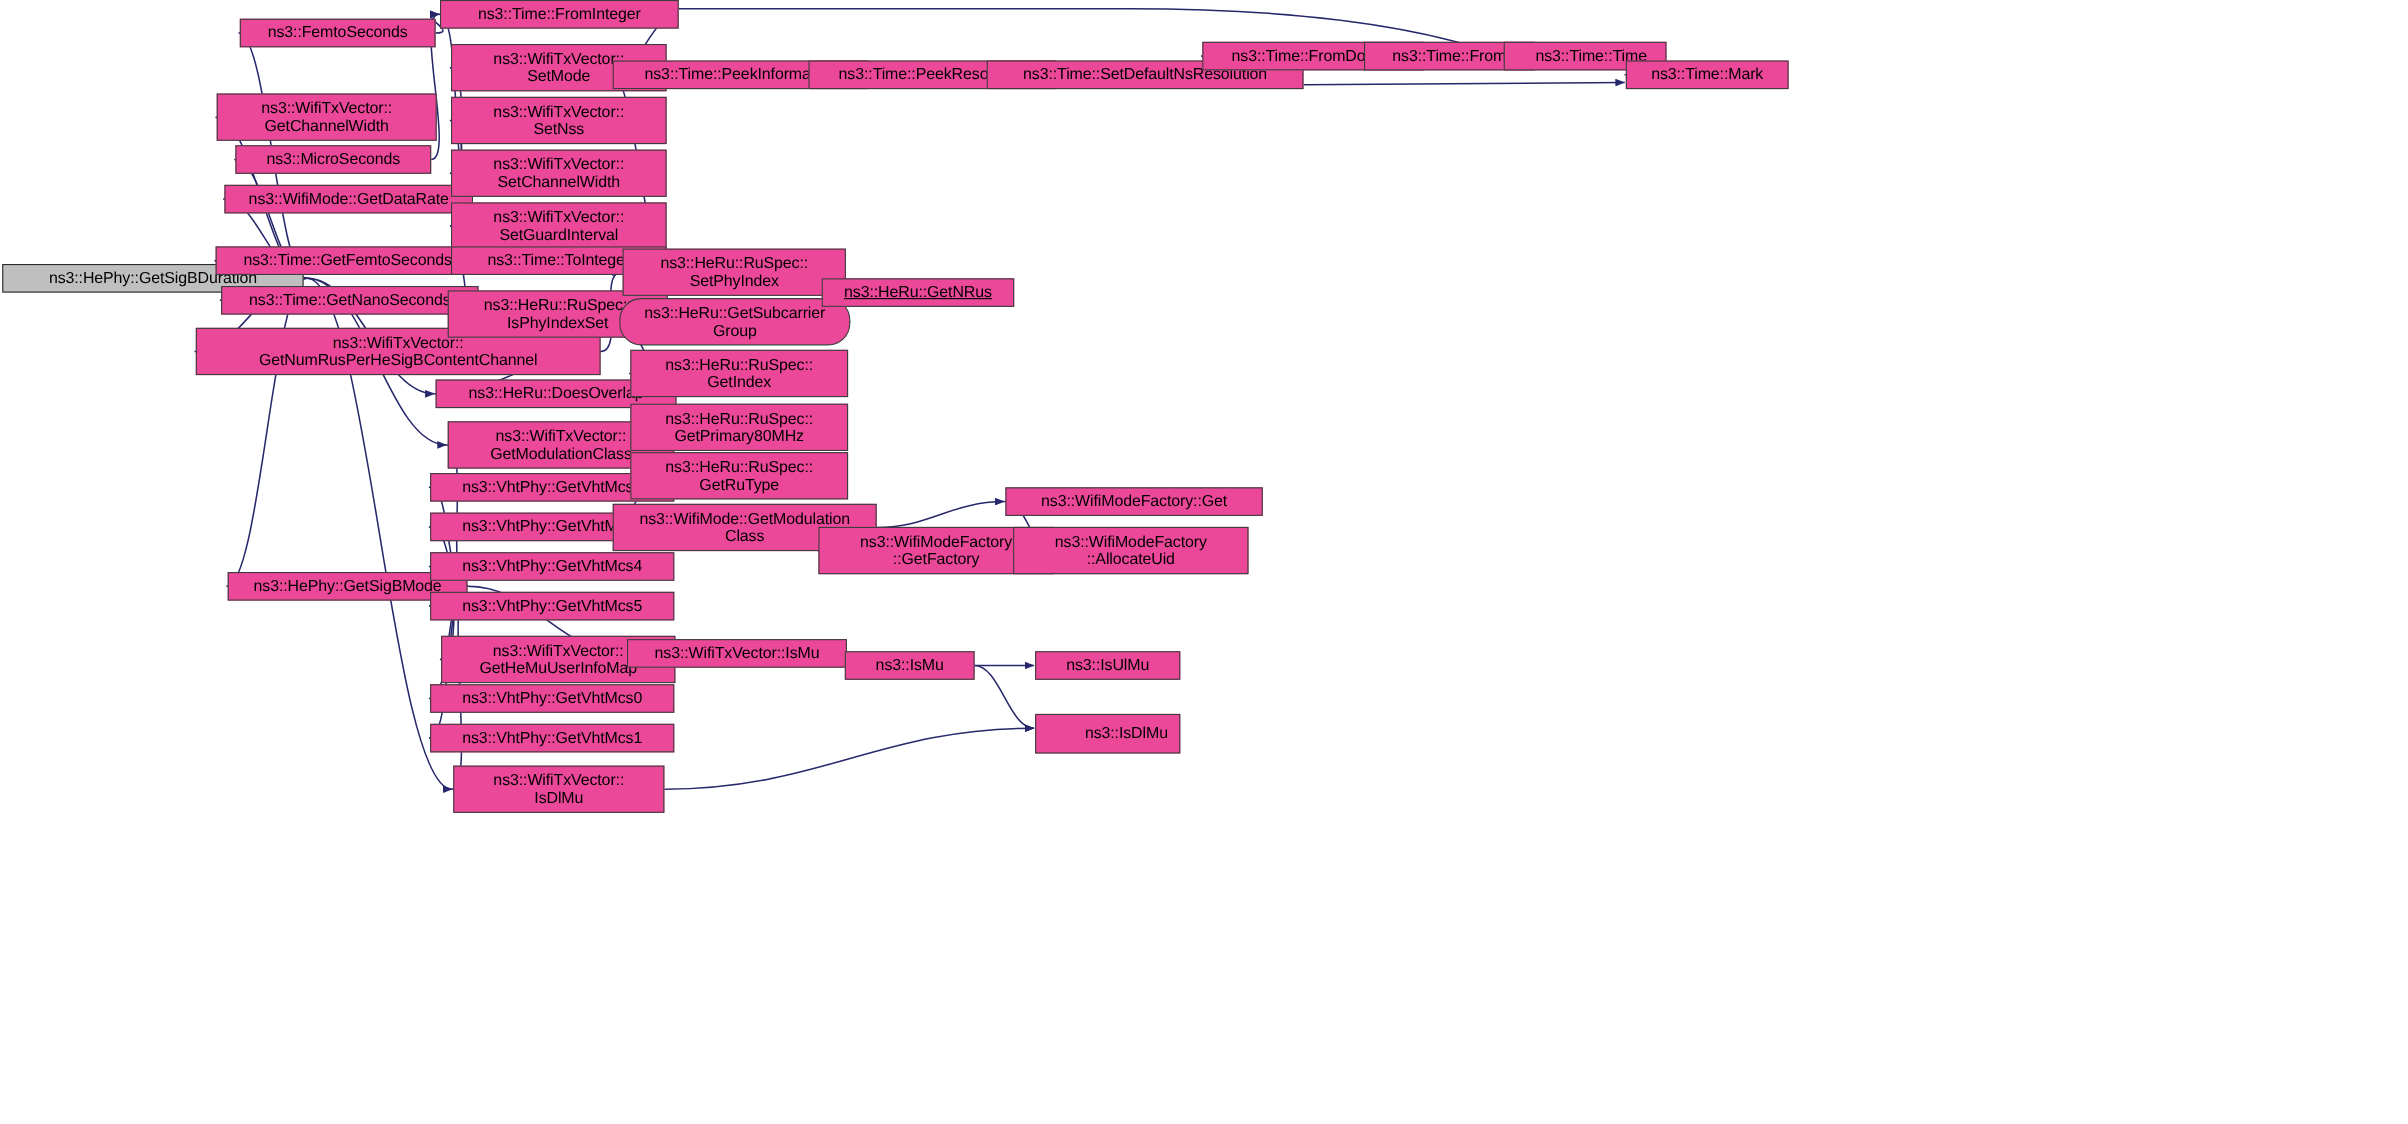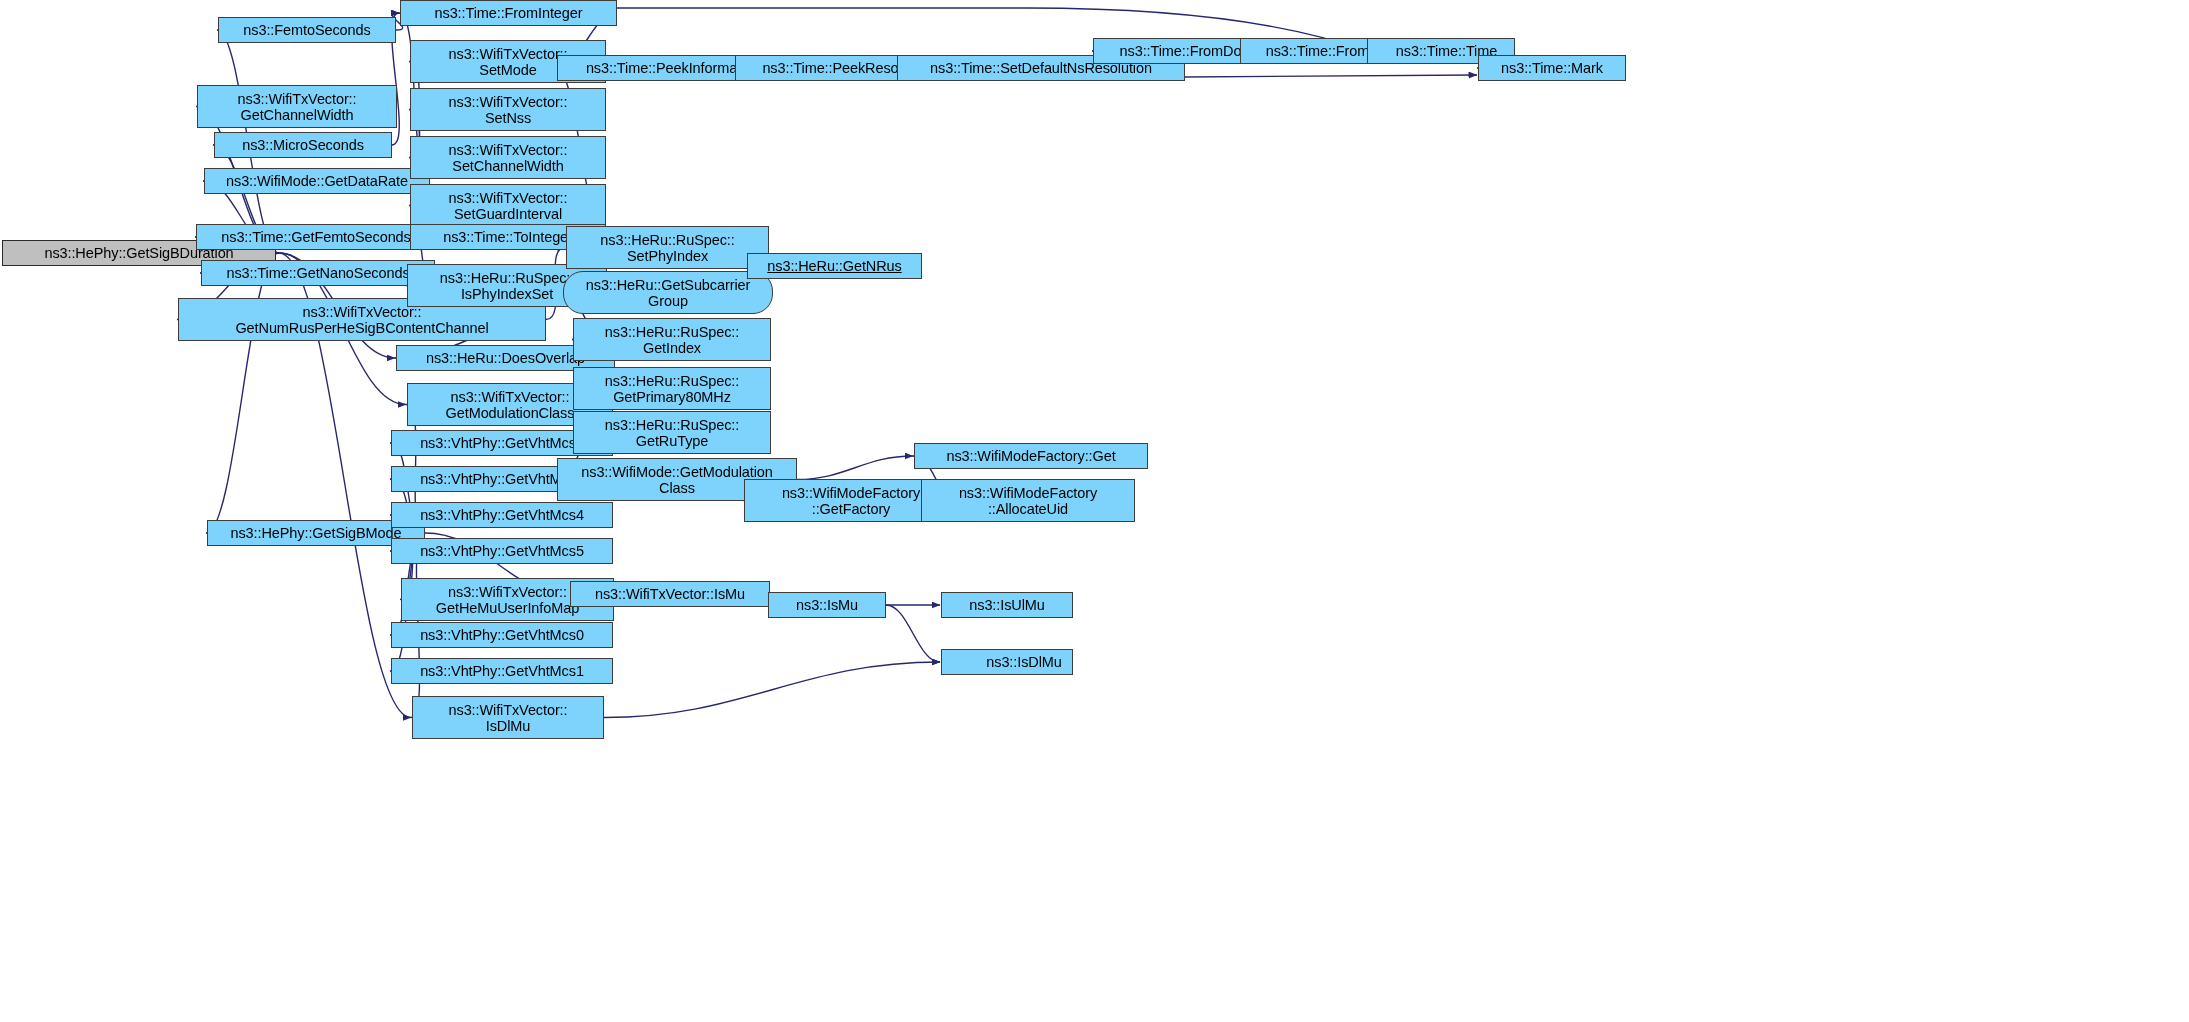--- a/index.html
+++ b/index.html
@@ -28,21 +28,21 @@
     position: absolute;
     left: 0;
     top: 0;
     width: 2189px;
     height: 1022px;
   }
   .node {
     position: absolute;
     box-sizing: border-box;
     border: 1px solid #3d3d3d;
-    background: #7dd3fc;
+    background: #ec4899;
     color: #000000;
     font-size: 14.5px;
     line-height: 16px;
     letter-spacing: -0.1px;
     display: flex;
     align-items: center;
     justify-content: center;
     text-align: center;
     white-space: pre-line;
     padding: 0 3px;
@@ -183,19 +183,19 @@
       <div class="node" style="left: 735px; top: 55px; width: 225px; height: 26px;"><span class="node-label">ns3::Time::PeekResolution</span></div>
       <div class="node" style="left: 747px; top: 253px; width: 175px; height: 26px; text-decoration: underline;"><span class="node-label">ns3::HeRu::GetNRus</span></div>
       <div class="node" style="left: 744px; top: 479px; width: 214px; height: 43px;"><span class="node-label">ns3::WifiModeFactory
 ::GetFactory</span></div>
       <div class="node" style="left: 768px; top: 592px; width: 118px; height: 26px;"><span class="node-label">ns3::IsMu</span></div>
       <div class="node" style="left: 897px; top: 55px; width: 288px; height: 26px;"><span class="node-label">ns3::Time::SetDefaultNsResolution</span></div>
       <div class="node" style="left: 914px; top: 443px; width: 234px; height: 26px;"><span class="node-label">ns3::WifiModeFactory::Get</span></div>
       <div class="node" style="left: 921px; top: 479px; width: 214px; height: 43px;"><span class="node-label">ns3::WifiModeFactory
 ::AllocateUid</span></div>
       <div class="node" style="left: 941px; top: 592px; width: 132px; height: 26px;"><span class="node-label">ns3::IsUlMu</span></div>
-      <div class="node" style="left: 941px; top: 649px; width: 132px; height: 26px; padding-left: 37px;"><span class="node-label">ns3::IsDlMu</span></div>
+      <div class="node" style="left: 941px; top: 649px; width: 132px; height: 36px; padding-left: 37px;"><span class="node-label">ns3::IsDlMu</span></div>
       <div class="node" style="left: 1093px; top: 38px; width: 202px; height: 26px;"><span class="node-label">ns3::Time::FromDouble</span></div>
       <div class="node" style="left: 1240px; top: 38px; width: 155px; height: 26px;"><span class="node-label">ns3::Time::From</span></div>
       <div class="node" style="left: 1367px; top: 38px; width: 148px; height: 26px; padding-left: 14px;"><span class="node-label">ns3::Time::Time</span></div>
       <div class="node" style="left: 1478px; top: 55px; width: 148px; height: 26px;"><span class="node-label">ns3::Time::Mark</span></div>
     </div>
 </div>
 
 </body></html>

